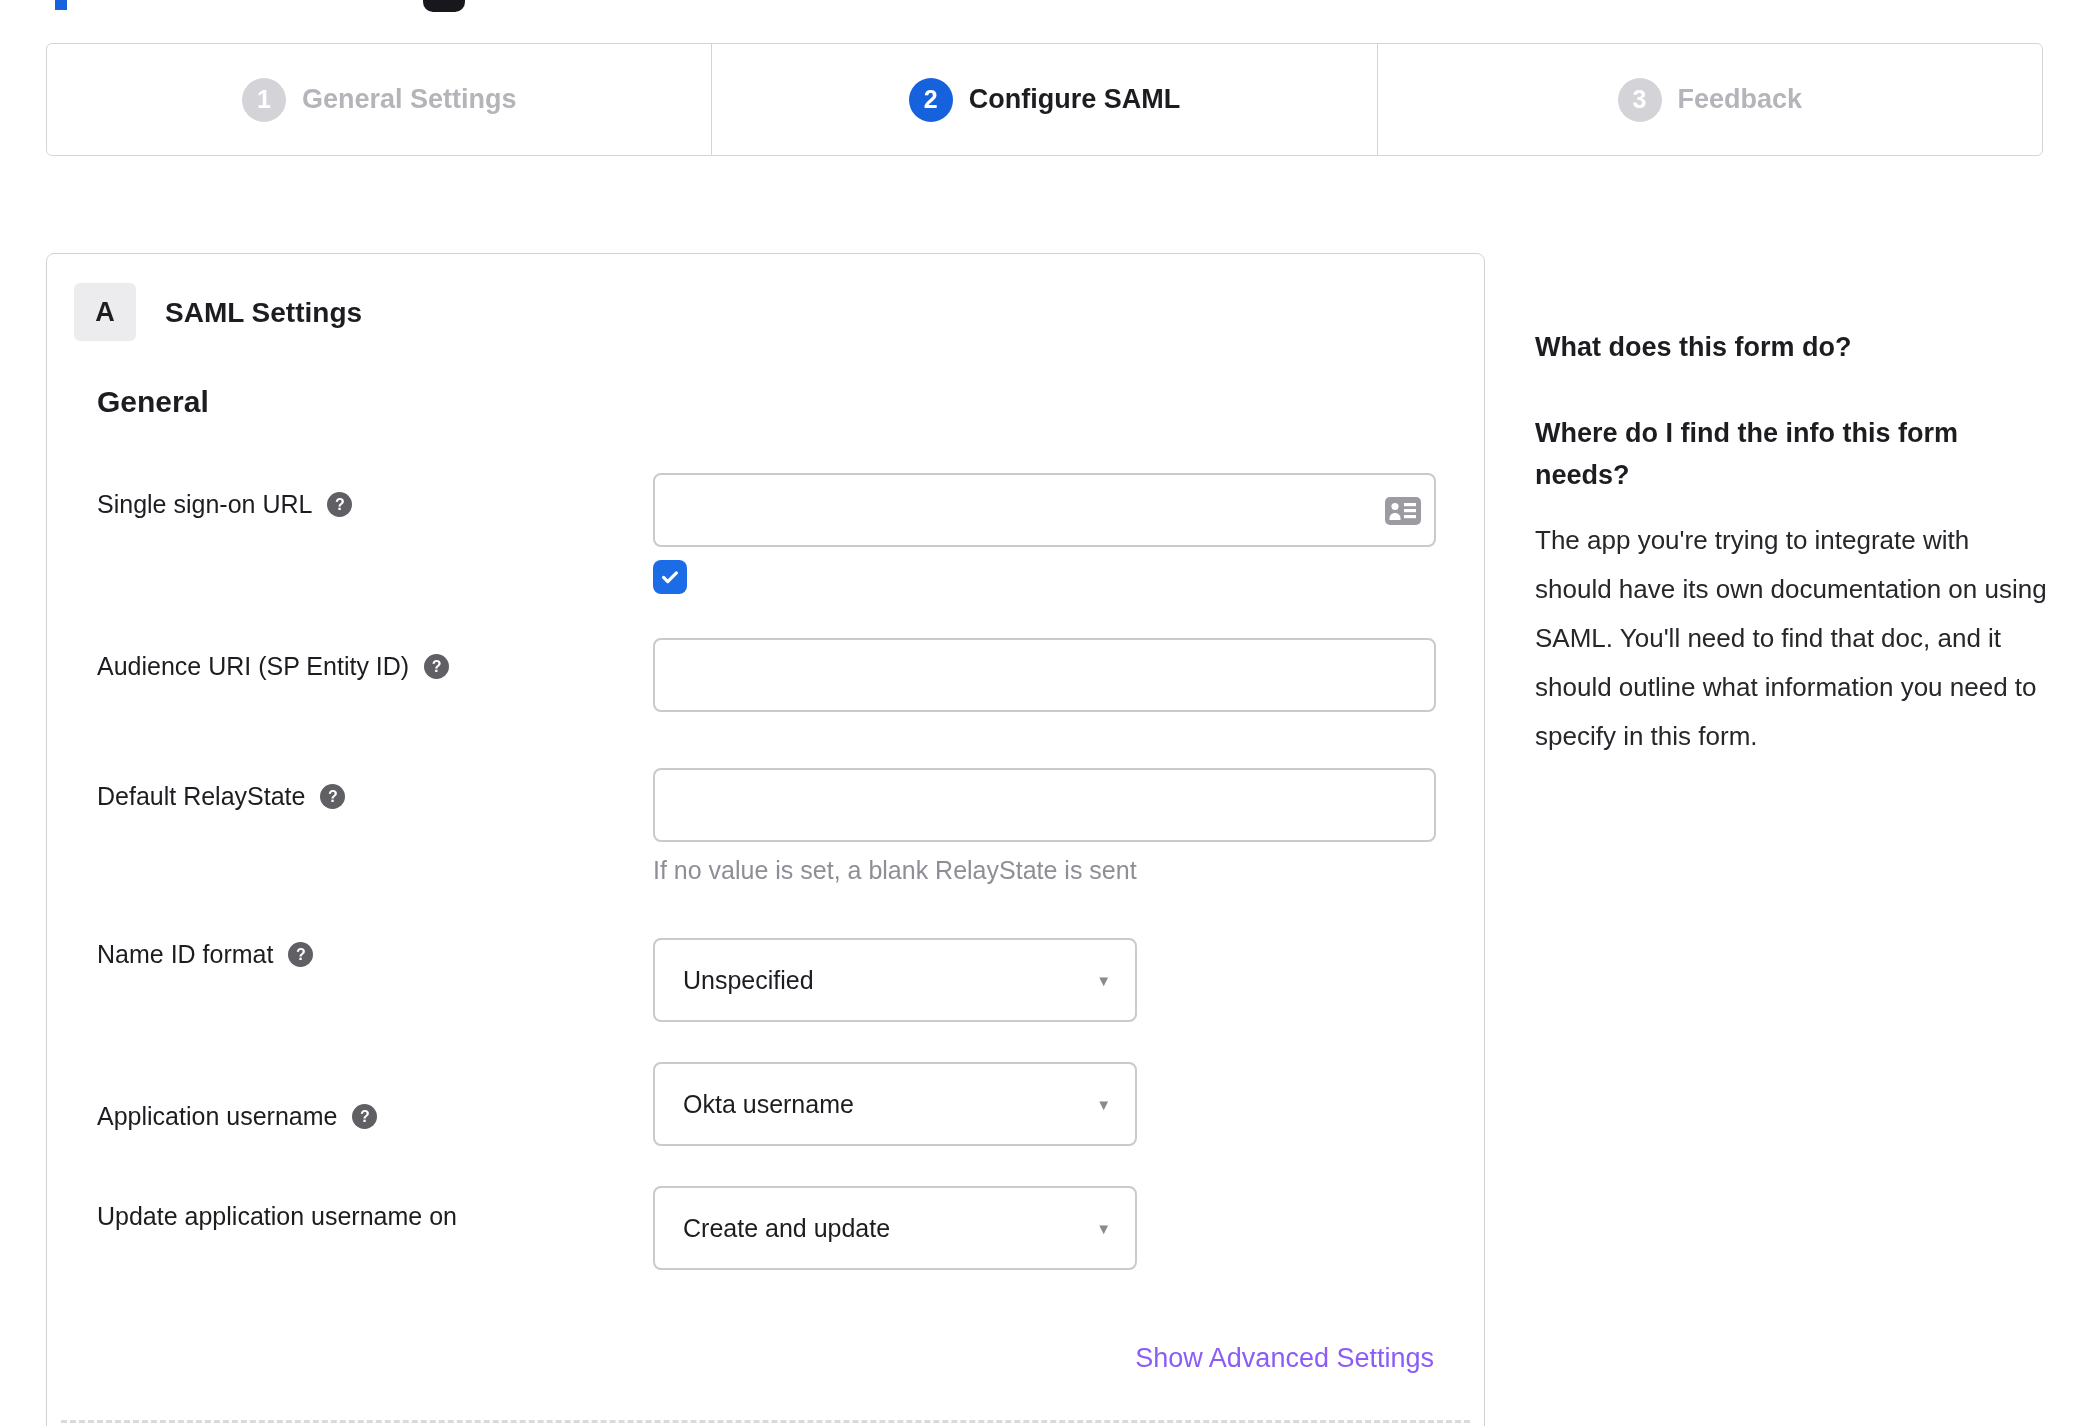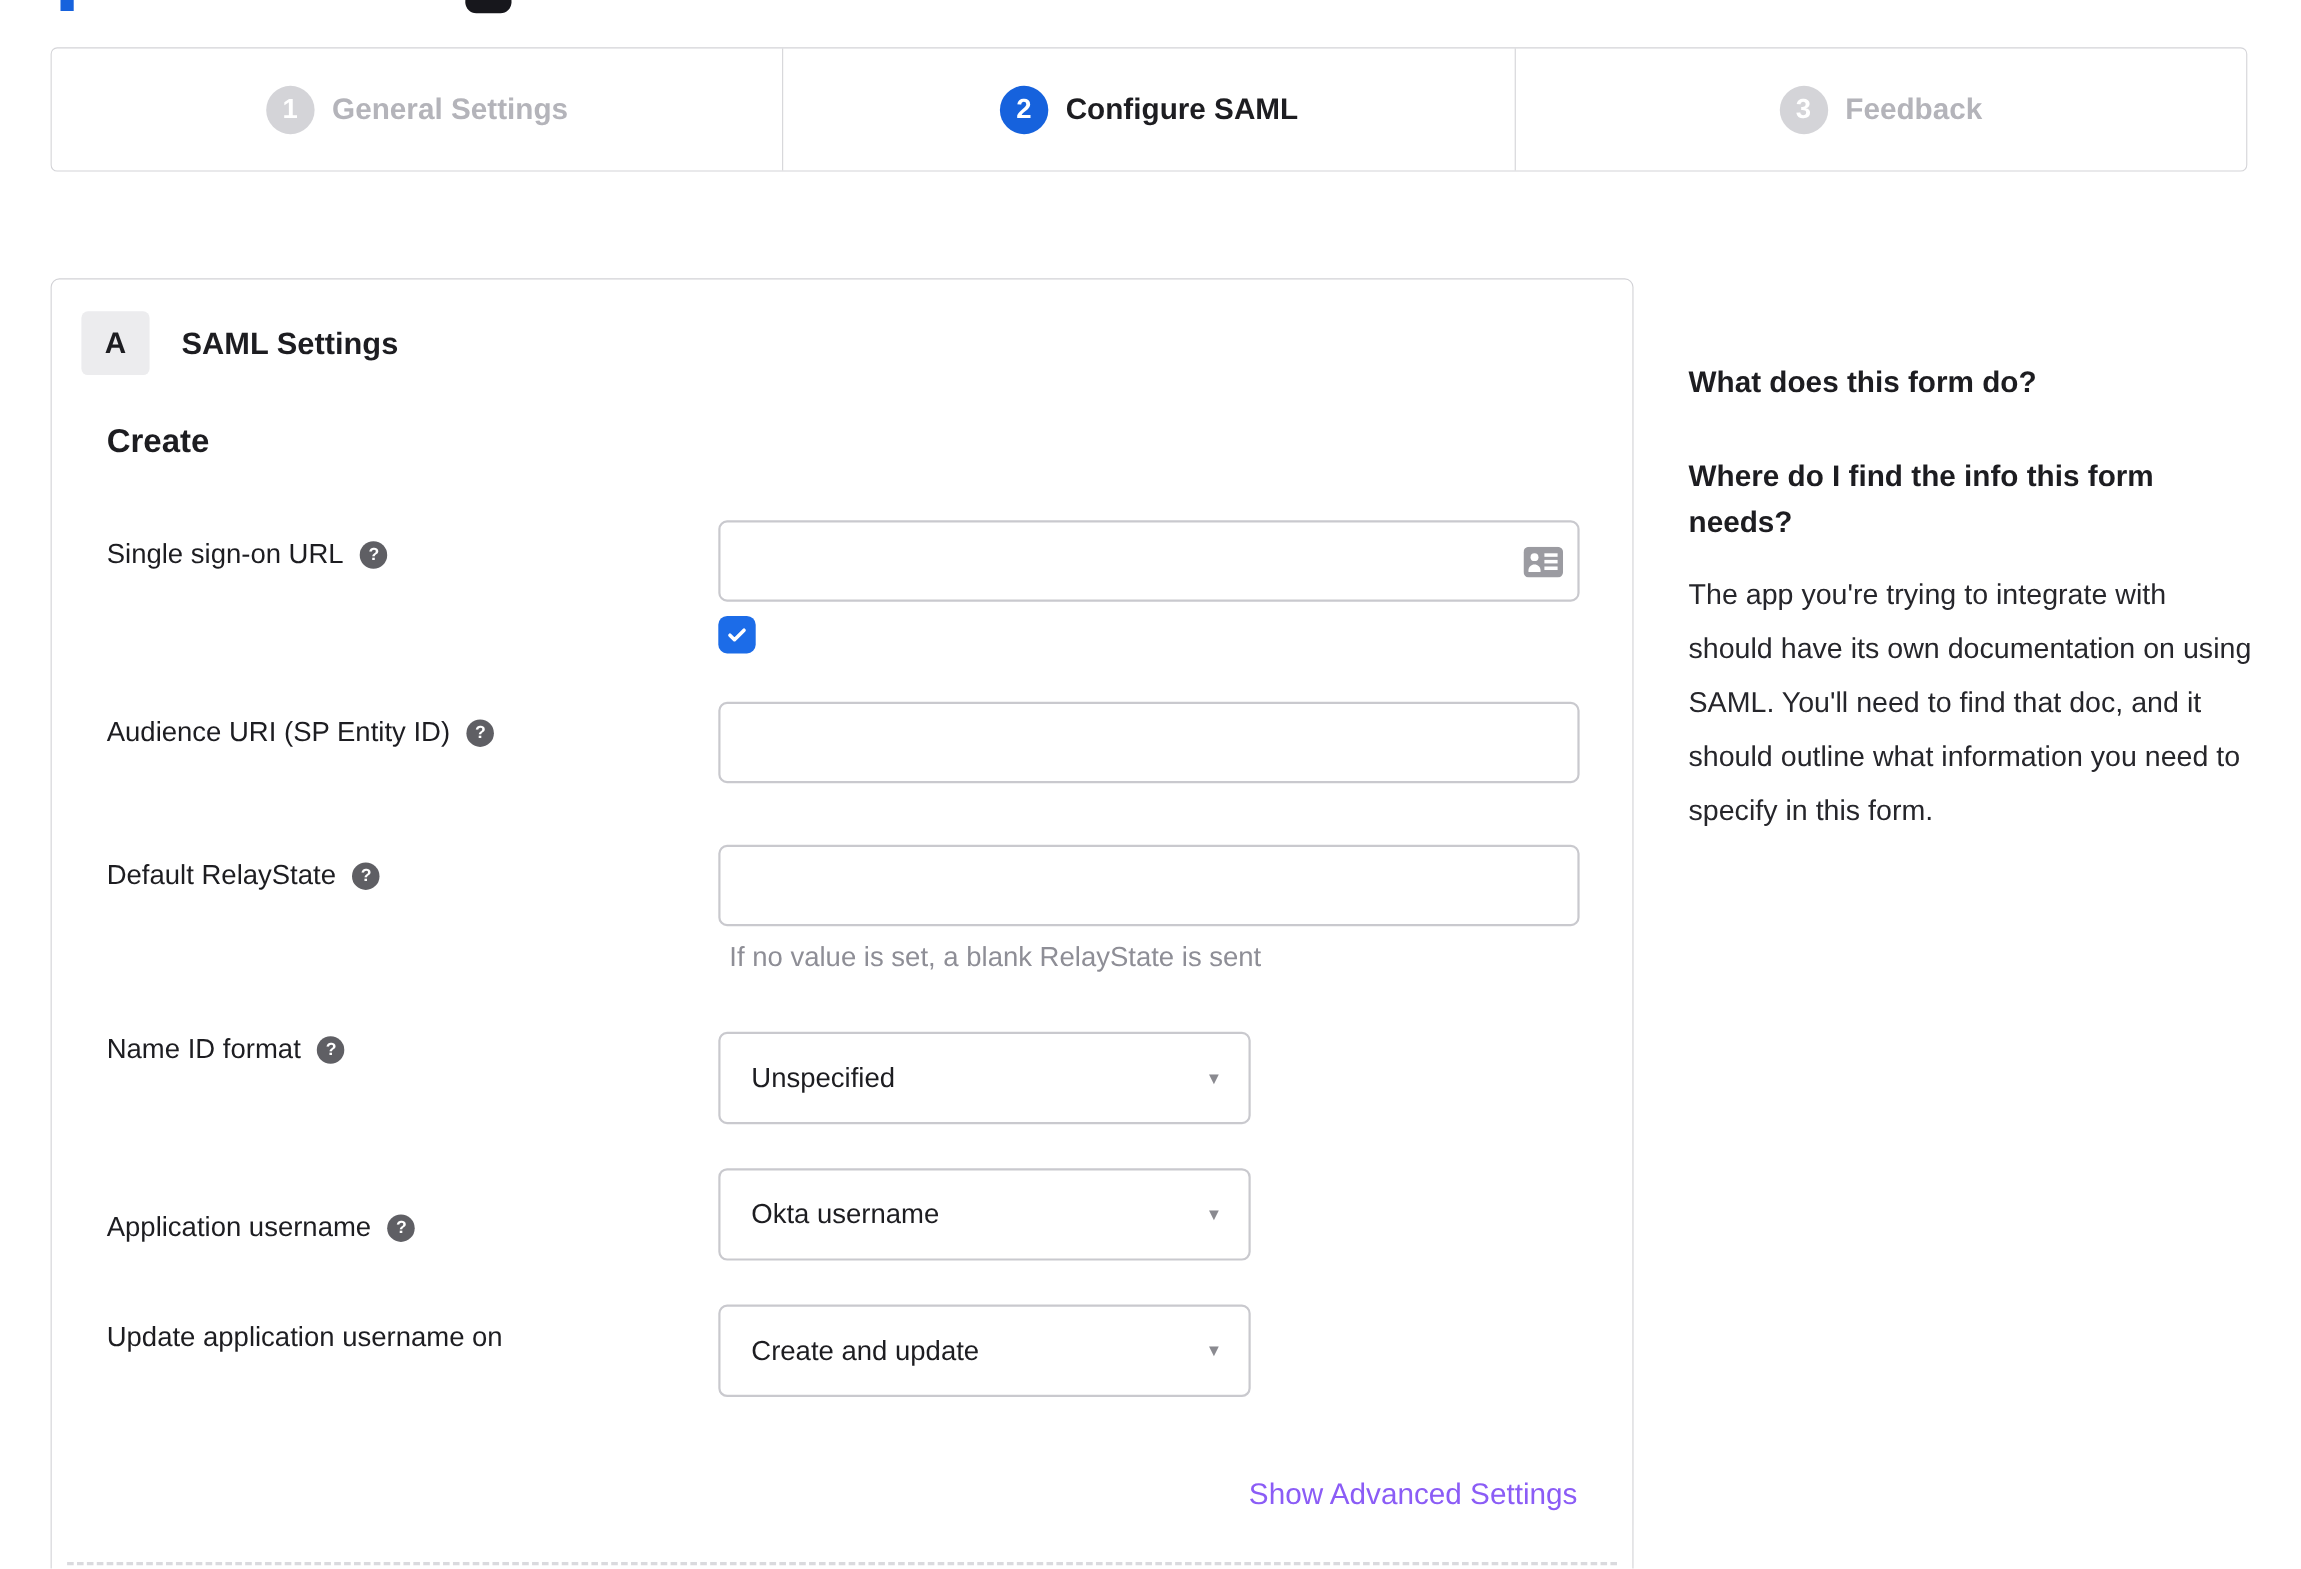--- a/index.html
+++ b/index.html
@@ -67,21 +67,21 @@
   .input-icon { position:absolute; pointer-events:none; }
 
   .checkbox {
     position:absolute; left:606px; width:34px; height:34px; border-radius:8px;
     border:2px solid #b9b9bf; background:#fff; cursor:pointer;
     display:flex; align-items:center; justify-content:center;
   }
   .checkbox.checked { background:#1c6ce8; border:none; }
   .cb-label { position:absolute; left:662px; font-size:25px; }
 
-  .hint { position:absolute; left:606px; font-size:25px; color:#8e8e96;margin-left:10px; }
+  .hint { position:absolute; left:606px; font-size:25px; color:#8e8e96; }
 
   .select {
     position:absolute; left:606px; width:484px; height:84px;
     border:2px solid #c9c9ce; border-radius:8px; background:#fff; cursor:pointer;
     display:flex; align-items:center; justify-content:space-between;
     padding:0 24px 0 28px; font-size:25px; color:#1d1d21;
   }
   .select-arrow { font-size:15px; color:#8a8a90; }
 
   .advanced-link {
@@ -119,21 +119,21 @@
   </div>
   <div class="step">
     <div class="circle">3</div>
     <div class="step-label">Feedback</div>
   </div>
 </div>
 
 <div class="panel">
   <div class="badge">A</div>
   <div class="panel-title">SAML Settings</div>
-  <div class="section-heading">Create</div>
+  <div class="section-heading">General</div>
 
   <div class="field-label" style="top:236px;">
     <span>Single sign-on URL</span>
     <span class="help">?</span>
   </div>
   <input class="text-input" style="top: 219px;" value="">
   <span class="input-icon" style="left:1338px; top:243px;">
     <svg width="36" height="28" viewBox="0 0 36 28">
       <rect x="0" y="0" width="36" height="28" rx="5" fill="#9b9ba1"></rect>
       <circle cx="10" cy="9.5" r="3.6" fill="#fff"></circle>

